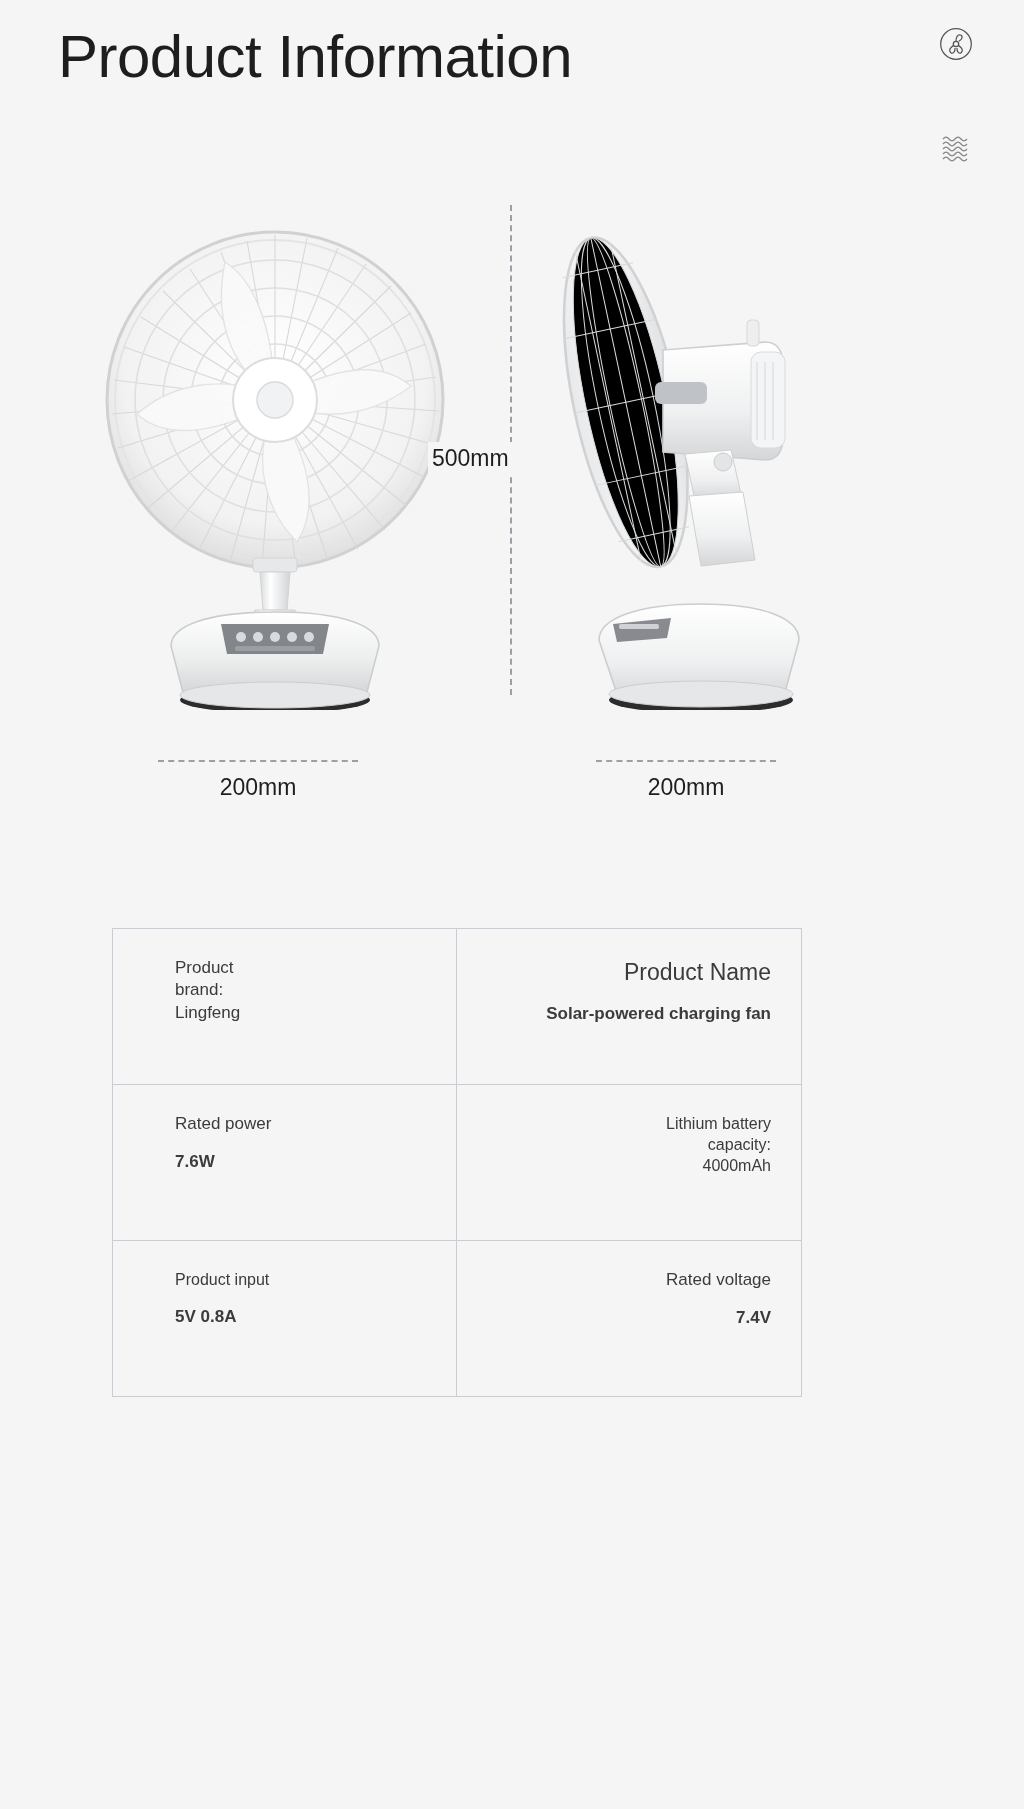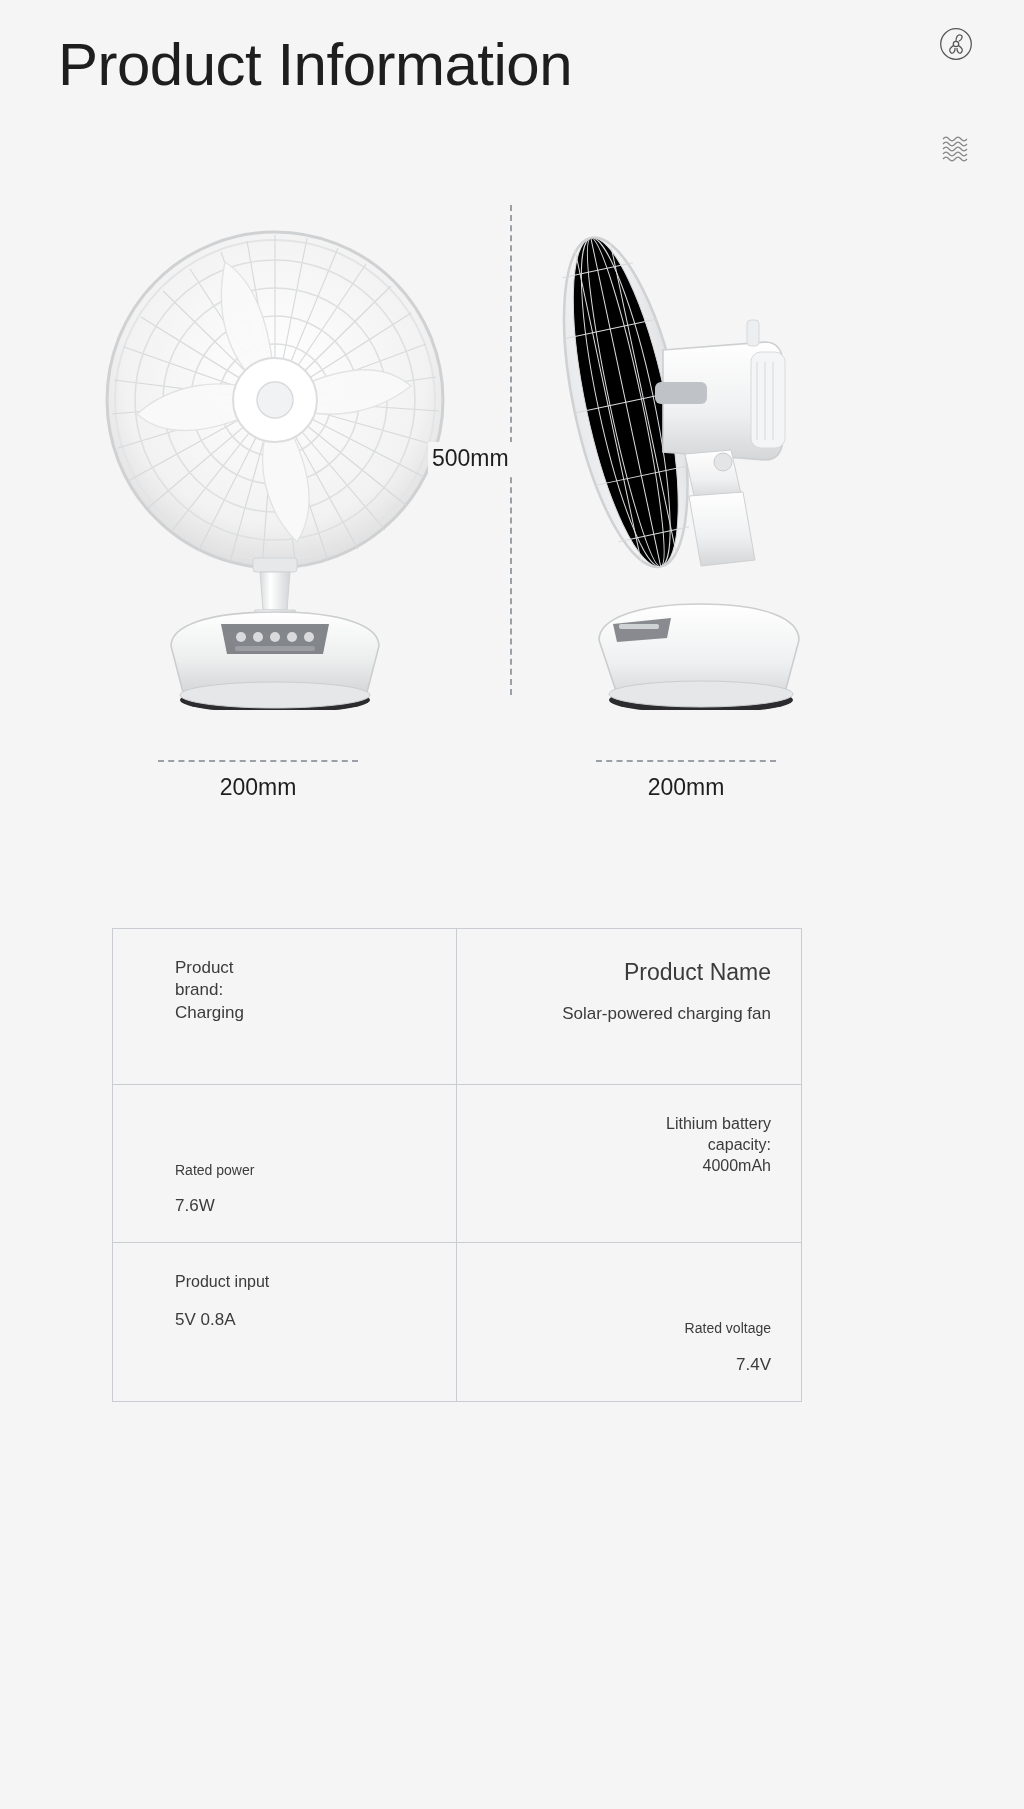--- a/index.html
+++ b/index.html
@@ -13,21 +13,21 @@
     position: relative;
     font-family: "Liberation Sans", sans-serif;
     color: #2b2b2b;
     overflow: hidden;
   }
 
   
   .page-title {
     position: absolute;
     left: 58px;
-    top: 30px;
+    top: 22px;
     font-size: 60px;
     font-weight: 400;
     letter-spacing: -0.5px;
     color: #1e1e1e;
     white-space: nowrap;
   }
   .fan-badge {
     position: absolute;
     right: 50px;
     top: 26px;
@@ -151,25 +151,26 @@
     color: #3b3b3b;
     margin-bottom: 16px;
     line-height: 1.32;
     white-space: pre-line;
   }
   .spec-value {
     display: block;
     color: #3b3b3b;
     line-height: 1.35;
     white-space: pre-line;
+    font-weight: bold;
   }
   
   .sz-s { font-size: 16px; }
   .sz-m { font-size: 17px; }
-  .sz-l { font-size: 14px; margin-top: 48px; }
+  .sz-l { font-size: 17px; }
   .sz-xl { font-size: 23px; }
 </style>
 </head>
 <body>
 
 <div class="page-title">Product Information</div>
 
 <div class="fan-badge">
   <svg viewBox="0 0 40 40" width="36" height="36" fill="none" stroke="currentColor" stroke-width="1.4">
     <circle cx="20" cy="20" r="17"></circle>
@@ -350,21 +351,21 @@
   <div class="width-line-2"></div>
   <div class="width-label-2">200mm</div>
 </div>
 
 <div class="spec-table">
 
   <div class="spec-row">
     <div class="spec-cell left">
       <span class="spec-label sz-m">Product
 brand:
-Charging</span>
+Lingfeng</span>
       <span class="spec-value sz-m"></span>
     </div>
     <div class="spec-cell right">
       <span class="spec-label sz-xl">Product Name</span>
       <span class="spec-value sz-m">Solar-powered charging fan</span>
     </div>
   </div>
 
   <div class="spec-row">
     <div class="spec-cell left">

